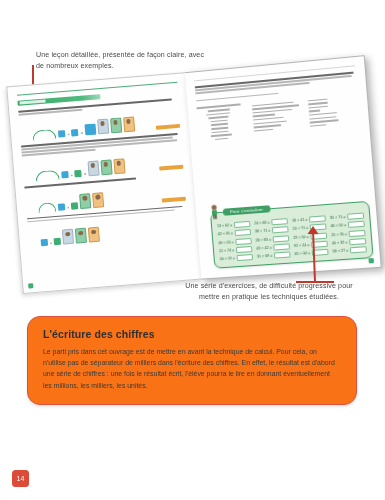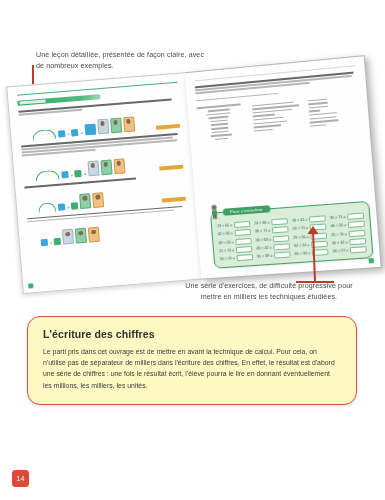--- a/index.html
+++ b/index.html
@@ -237,21 +237,21 @@
   #mark-left { left: 5px; }
   #mark-right { right: 6px; }
 
   
   #callout {
     position: absolute;
     left: 27px;
     top: 316px;
     width: 330px;
     box-sizing: border-box;
-    background: #fef9c3;
+    background: #f97316;
     border: 1.4px solid #d9503f;
     border-radius: 13px;
     padding: 11px 17px 13px 15px;
     box-shadow: 0 2px 3px rgba(0,0,0,.10);
   }
   #callout-title {
     font-size: 10.5px;
     font-weight: bold;
     color: #2f2f2f;
     margin-bottom: 6px;
@@ -518,20 +518,20 @@
     <div class="corner-mark" id="mark-right"></div>
   </div>
 </div>
 
 <svg class="arrow-svg" id="arrow-bottom-svg" viewBox="0 0 70 62">
   <path d="M6,58 L44,58" stroke="#c0392b" stroke-width="2" fill="none"></path>
   <path d="M25,58 L23,6" stroke="#c0392b" stroke-width="2" fill="none"></path>
   <path d="M23,2 L28.5,10 L17.5,10 Z" fill="#c0392b"></path>
 </svg>
 
-<div class="annot" id="annot-bottom">Une série d'exercices, de difficulté progressive pour mettre en milliers les techniques étudiées.</div>
+<div class="annot" id="annot-bottom">Une série d'exercices, de difficulté progressive pour mettre en pratique les techniques étudiées.</div>
 
 <div id="callout">
   <div id="callout-title">L'écriture des chiffres</div>
   <div id="callout-body">Le parti pris dans cet ouvrage est de mettre en avant la technique de calcul. Pour cela, on n'utilise pas de séparateur de milliers dans l'écriture des chiffres. En effet, le résultat est d'abord une série de chiffres : une fois le résultat écrit, l'élève pourra le lire en donnant éventuellement les millions, les milliers, les unités.</div>
 </div>
 
 <div id="page-number">14</div>
 
 </body></html>

